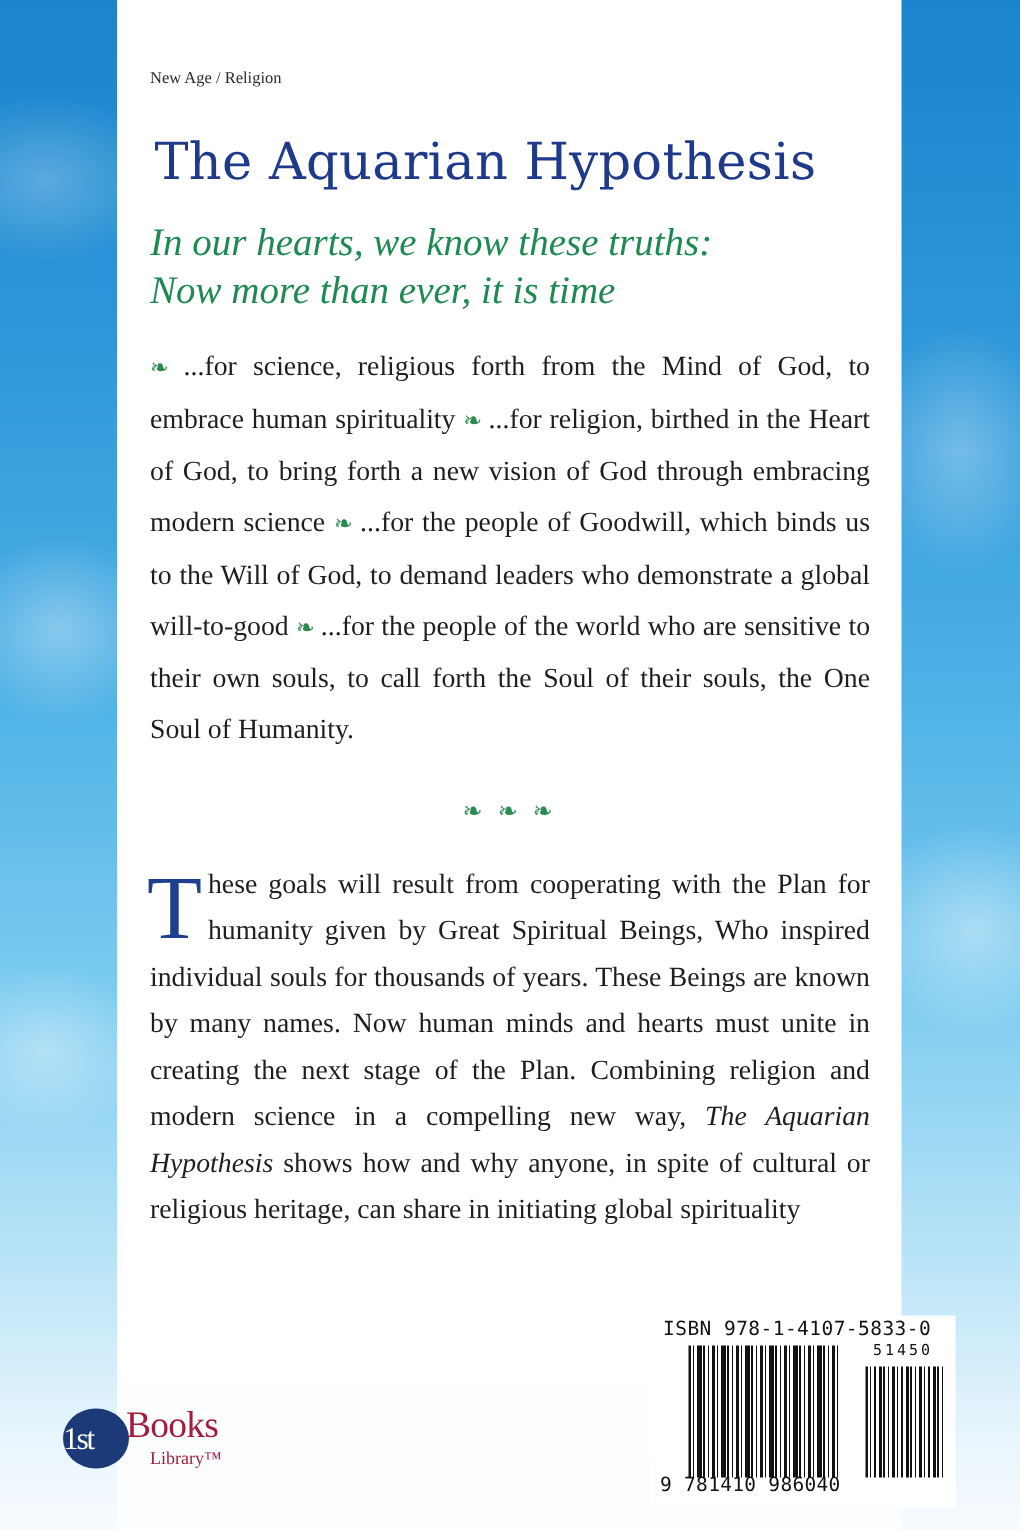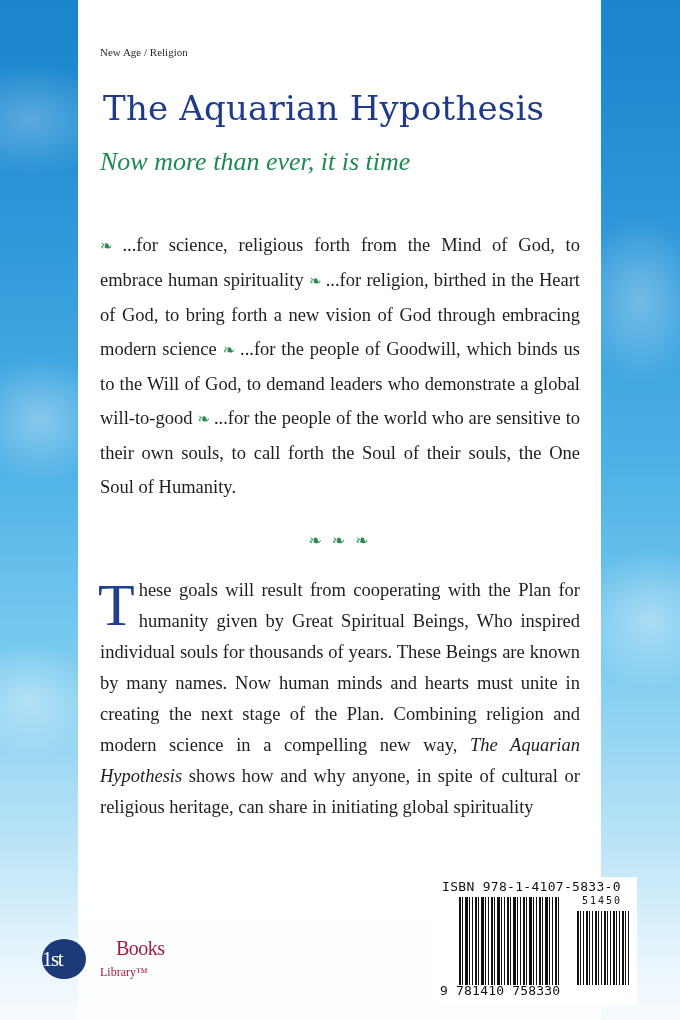--- a/index.html
+++ b/index.html
@@ -53,21 +53,21 @@
       margin: 4px 4px 0 -2px; font-family: "Liberation Serif", serif;
     }
     .body2 i { font-style: italic; }
     .logo { position: absolute; left: 42px; top: 935px; width: 110px; height: 50px; }
     .logo-circle {
       position: absolute; left: 0; top: 4px; width: 44px; height: 40px; border-radius: 50%;
       background: #1d3a78; color: #fff; font-size: 21px; line-height: 40px;
       letter-spacing: -1.5px;
     }
     .logo-books {
-      position: absolute; left: 42px; top: 2px; font-size: 20px; color: #a31c3c; letter-spacing: -0.5px; margin-left: 32px;
+      position: absolute; left: 42px; top: 2px; font-size: 25px; color: #a31c3c; letter-spacing: -0.5px;
     }
     .logo-lib {
       position: absolute; left: 58px; top: 30px; font-size: 12px; color: #a31c3c;
     }
     .barcode-box {
       position: absolute; left: 434px; top: 862px; width: 203px; height: 128px; background: #fff; margin-top: 15px;
     }
     .isbn-text {
       position: absolute; left: 8px; top: 2px; font-family: "DejaVu Sans Mono", monospace;
       font-size: 13px; color: #111; letter-spacing: 0.3px;
@@ -93,20 +93,21 @@
     }
   </style>
 </head>
 <body>
 
 <div class="panel"></div>
 
 <div class="category">New Age / Religion</div>
 <h1 class="title">The Aquarian Hypothesis</h1>
 <div class="subtitle">
+  <div>In our hearts, we know these truths:</div>
   <div>Now more than ever, it is time</div>
 </div>
 
 <p class="body1">
   <span class="vine">❧</span>
   <span>...for science, religious forth from the Mind of God, to embrace human spirituality</span>
   <span class="vine">❧</span>
   <span>...for religion, birthed in the Heart of God, to bring forth a new vision of God through embracing modern science</span>
   <span class="vine">❧</span>
   <span>...for the people of Goodwill, which binds us to the Will of God, to demand leaders who demonstrate a global will-to-good</span>
@@ -124,14 +125,14 @@
   <div class="logo-circle">1st</div>
   <div class="logo-books">Books</div>
   <div class="logo-lib">Library™</div>
 </div>
 
 <div class="barcode-box">
   <div class="isbn-text">ISBN 978-1-4107-5833-0</div>
   <div class="bars-main"></div>
   <div class="supp-digits">51450</div>
   <div class="bars-supp"></div>
-  <div class="ean-digits">9 781410 758330</div>
+  <div class="ean-digits">9 781410 986040</div>
 </div>
 
 </body></html>

